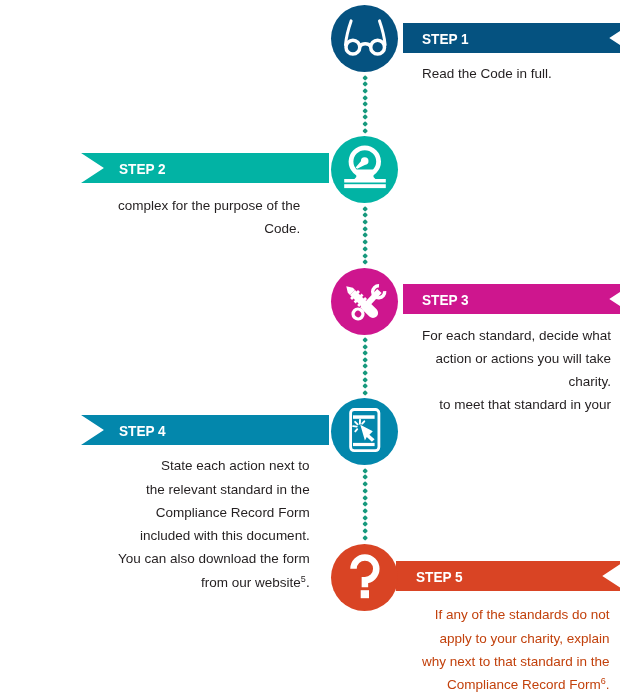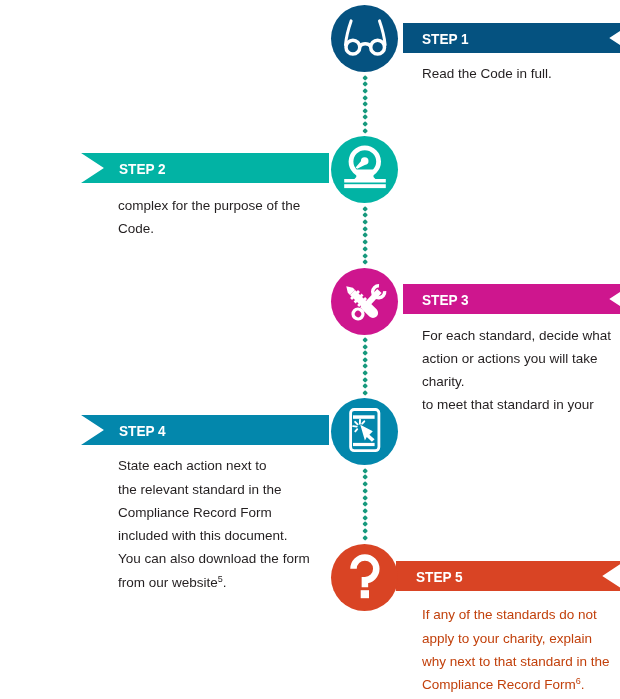--- a/index.html
+++ b/index.html
@@ -16,21 +16,21 @@
   .banner{position:absolute;height:31px;}
   .banner > svg{position:absolute;left:0;top:0;display:block;}
   .banner .lbl{position:absolute;top:0;height:31px;line-height:31px;
        color:#ffffff;font-weight:bold;font-size:15.4px;
        transform:scaleX(.885);transform-origin:left center;
        white-space:nowrap;}
 
   
   .body-text{position:absolute;color:#231f20;font-size:13.5px;line-height:23.3px;
        white-space:nowrap;}
-  .body-text .ln{display:block;}
+  .body-text .ln{display:block;text-align:right;}
   .body-text sup{font-size:9px;vertical-align:super;line-height:0;}
 
   
   .dot{position:absolute;width:4.3px;height:4.3px;background:#17997d;
        transform:rotate(45deg);border-radius:1px;}
 </style>
 </head>
 <body>
 
 <div class="stage">

